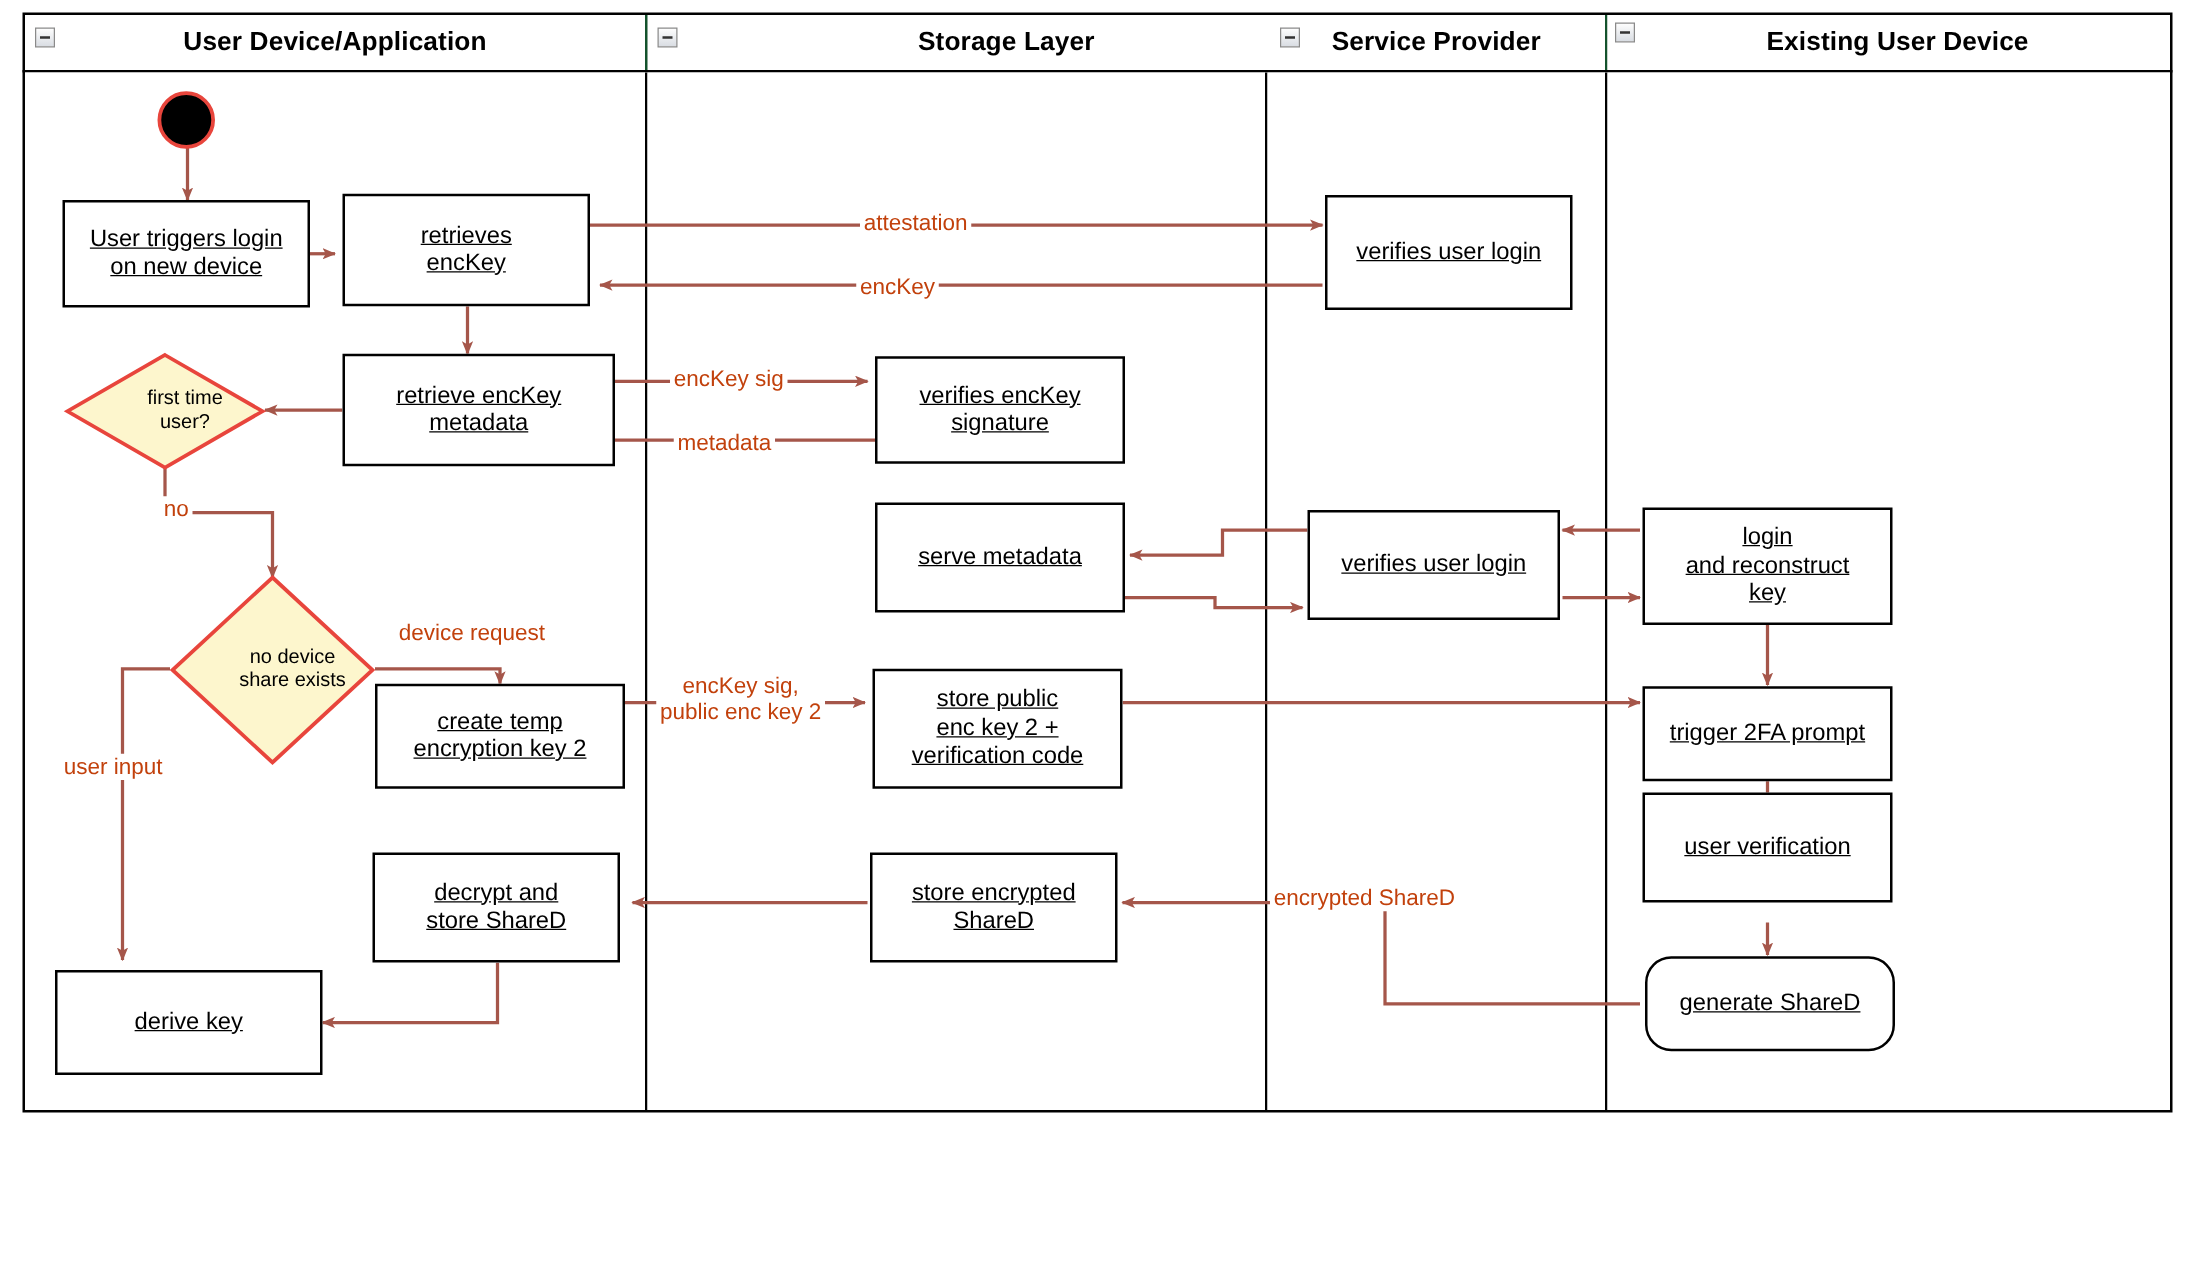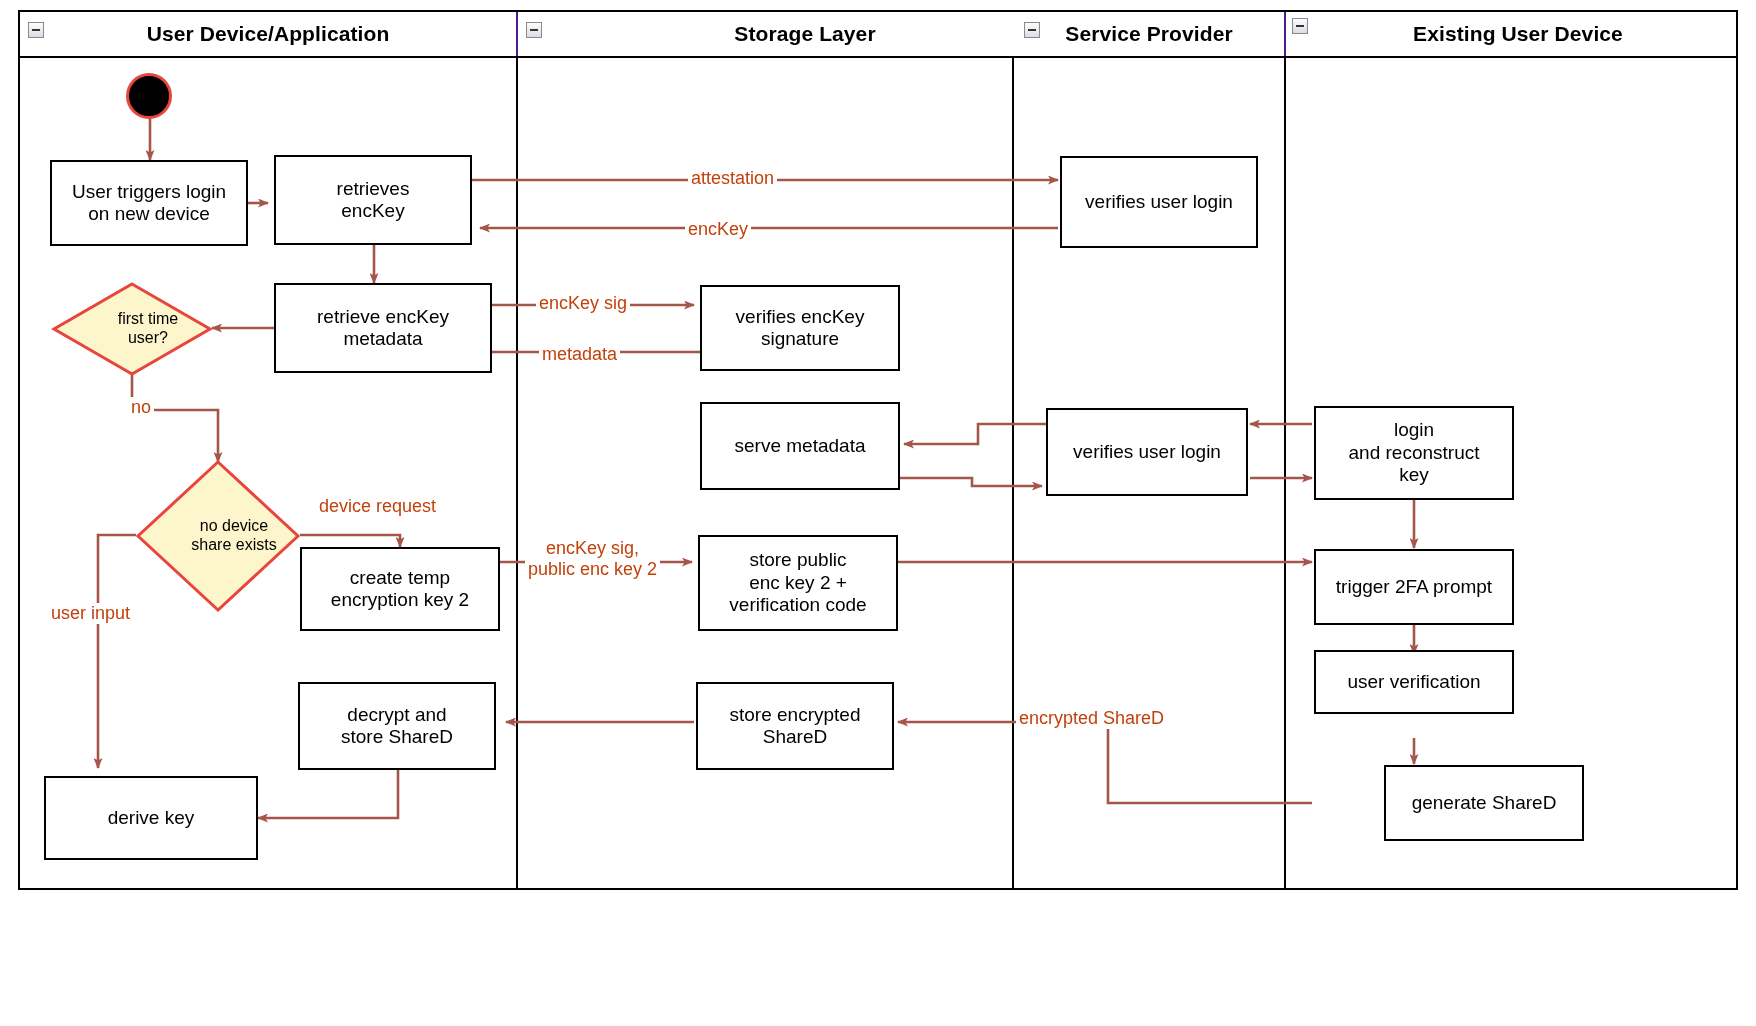--- a/index.html
+++ b/index.html
@@ -1,35 +1,35 @@
 <!DOCTYPE html>
 <html><head>
 <meta charset="utf-8">
 <style>
   html,body{margin:0;padding:0;background:#ffffff;}
   body{font-family:"Liberation Sans", sans-serif;}
   #canvas{position:relative;width:1756px;height:1026px;background:#ffffff;overflow:hidden;}
 
   
   .lane-frame{position:absolute;border:2px solid #000;box-sizing:border-box;background:#fff;}
-  .lane-head{position:absolute;box-sizing:border-box;border-right:2px solid #4c1d95;
+  .lane-head{position:absolute;box-sizing:border-box;border-right:2px solid #14532d;
              display:flex;align-items:center;justify-content:center;background:#fff;}
   .lane-head.last{border-right:none;}
   .lane-title{font-weight:bold;font-size:21px;color:#000;letter-spacing:.1px;}
   .lane-body{position:absolute;box-sizing:border-box;border-right:2px solid #000;background:#fff;}
   .lane-body.last{border-right:none;}
   .collapse-icon{position:absolute;width:16px;height:16px;border:1px solid #8a8a8a;
         background:linear-gradient(#fdfdfd,#d9dde3);box-sizing:border-box;
         display:flex;align-items:center;justify-content:center;}
   .collapse-icon::before{content:"";display:block;width:8px;height:2px;background:#333;}
 
   
   .node{position:absolute;box-sizing:border-box;border:2px solid #000;background:#fff;
         display:flex;align-items:center;justify-content:center;text-align:center;
-        font-size:19px;line-height:1.18;color:#000;padding:2px 18px;white-space:pre-line;}
+        font-size:19px;line-height:1.18;color:#000;padding:2px 18px;white-space:pre-line;text-decoration:underline;}
 
   
   .diamond-wrap{position:absolute;}
   .diamond-wrap svg{position:absolute;left:0;top:0;overflow:visible;}
   .diamond-label{position:absolute;left:16px;top:0;width:100%;height:100%;
         display:flex;align-items:center;justify-content:center;text-align:center;
         font-size:16px;line-height:1.18;color:#000;white-space:pre-line;}
 
   
   .start-node{position:absolute;border-radius:50%;background:#000;border:3px solid #e8453c;box-sizing:border-box;}
@@ -163,23 +163,23 @@
 
   <div class="node" style="left:1060px;top:156px;width:198px;height:92px;">verifies user login</div>
 
   <div class="node" style="left:1046px;top:408px;width:202px;height:88px;">verifies user login</div>
 
   <div class="node" style="left:1314px;top:406px;width:200px;height:94px;">login
 and reconstruct key</div>
 
   <div class="node" style="left:1314px;top:549px;width:200px;height:76px;">trigger 2FA prompt</div>
 
-  <div class="node" style="left:1314px;top:650px;width:200px;height:64px;">user verification</div>
-
-  <div class="node" style="left:1384px;top:765px;width:200px;height:76px;">generate ShareD</div>
+  <div class="node" style="left:1314px;top:634px;width:200px;height:88px;">user verification</div>
+
+  <div class="node" style="left:1316px;top:765px;width:200px;height:76px;border-radius:21px;">generate ShareD</div>
 
   <div class="diamond-wrap" style="left:52px;top:282px;width:160px;height:94px;">
     <svg width="160" height="94" viewBox="0 0 160 94">
       <polygon points="80,2 158,47 80,92 2,47" fill="#fdf6cd" stroke="#e8453c" stroke-width="3"></polygon>
     </svg>
     <div class="diamond-label">first time
 user?</div>
   </div>
 
   <div class="diamond-wrap" style="left:136px;top:460px;width:164px;height:152px;">

